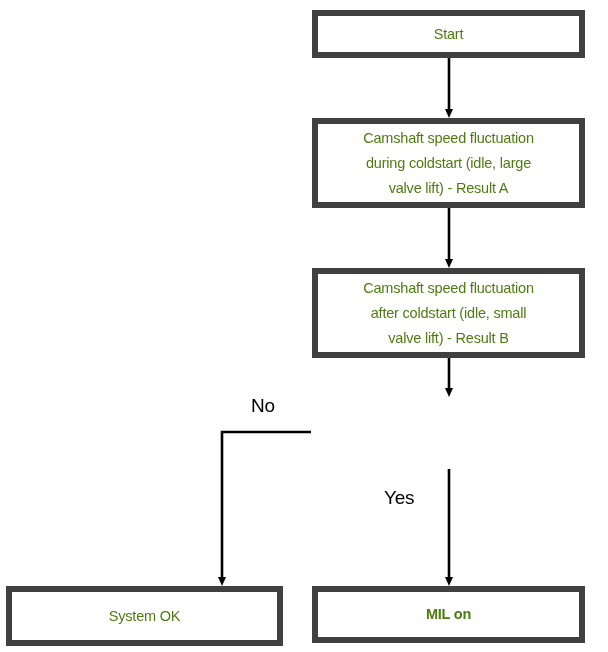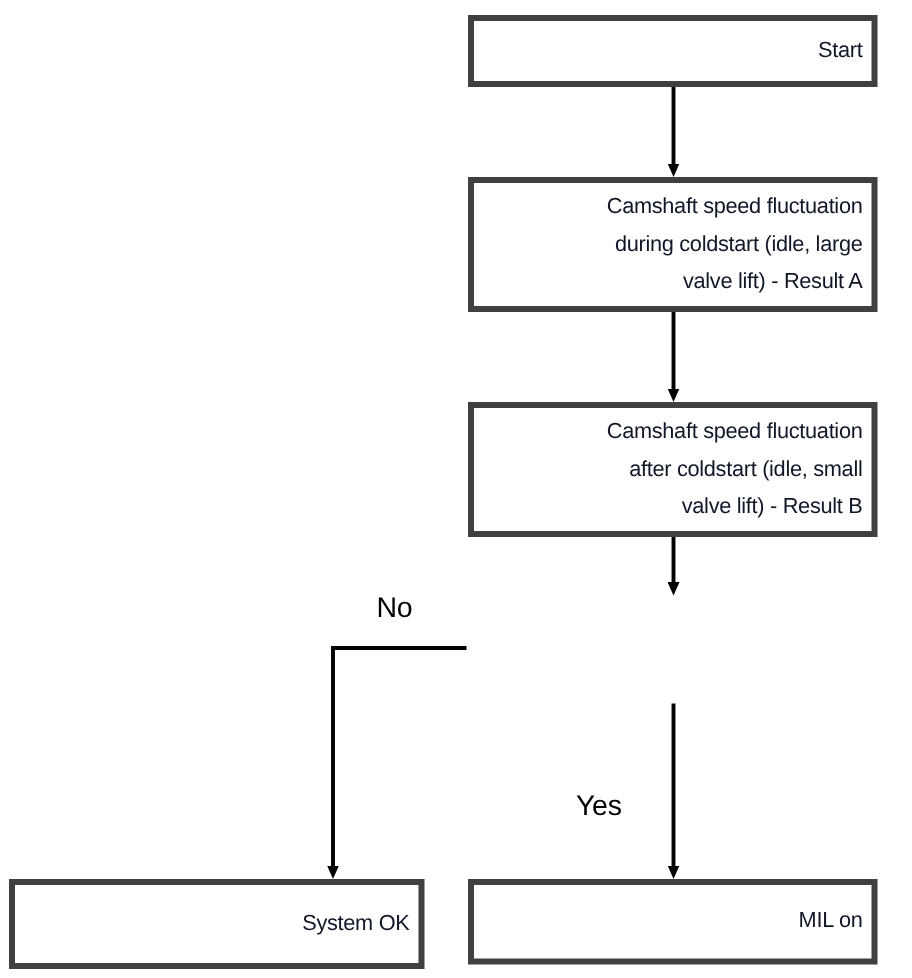--- a/index.html
+++ b/index.html
@@ -14,26 +14,26 @@
     position: relative;
     width: 608px;
     height: 652px;
     background: #ffffff;
     overflow: hidden;
   }
   .node {
     position: absolute;
     box-sizing: border-box;
     background: #ffffff;
-    border: 4px solid #404040;
+    border: 6px solid #404040;
     display: flex;
     align-items: center;
     justify-content: center;
-    text-align: right;
-    color: #0f172a;
+    text-align: center;
+    color: #4d7c0f;
     font-size: 14.5px;
     line-height: 25px;
     letter-spacing: -0.2px;
     padding: 0 6px;
   }
   .node.decision {
     border-width: 3px;
   }
   .node-text {
     display: block;
@@ -104,21 +104,21 @@
     <span class="node-text">Camshaft speed fluctuation
 after coldstart (idle, small
 valve lift) - Result B</span>
   </div>
 
 
   <div class="node" style="left:6px; top:586px; width:277px; height:60px;">
     <span class="node-text">System OK</span>
   </div>
 
-  <div class="node" style="left:312px; top:586px; width:273px; height:57px;">
+  <div class="node" style="left:312px; top:586px; width:273px; height:57px;font-weight:bold;">
     <span class="node-text">MIL on</span>
   </div>
 
   <div class="edge-label" style="left:251px; top:397px;">No</div>
 
-  <div class="edge-label" style="left:384px; top:489px;margin-top:40px;">Yes</div>
+  <div class="edge-label" style="left:384px; top:489px;">Yes</div>
 
 </div>
 
 </body></html>

